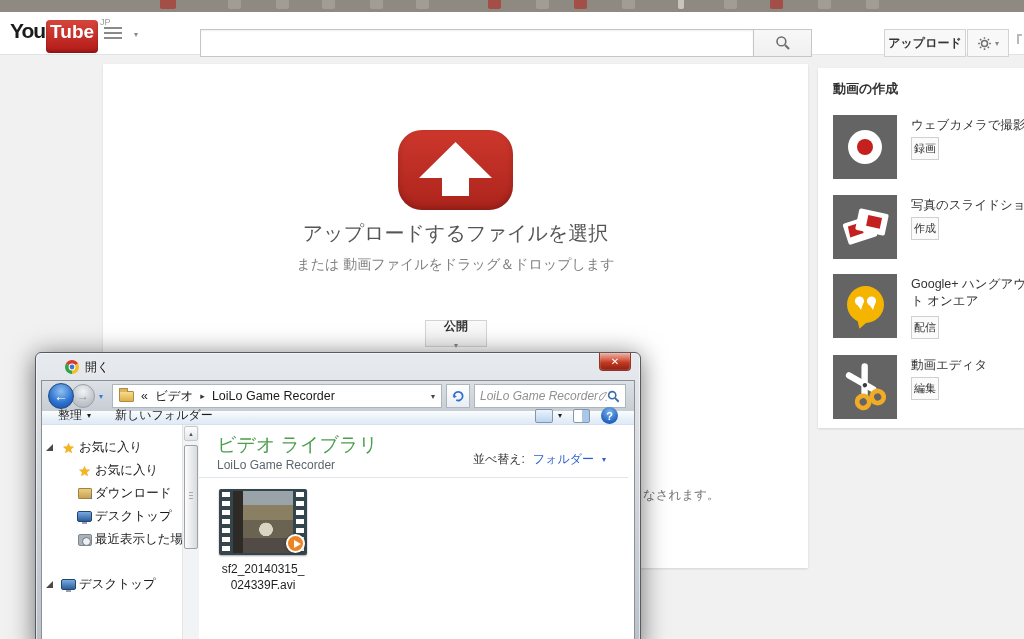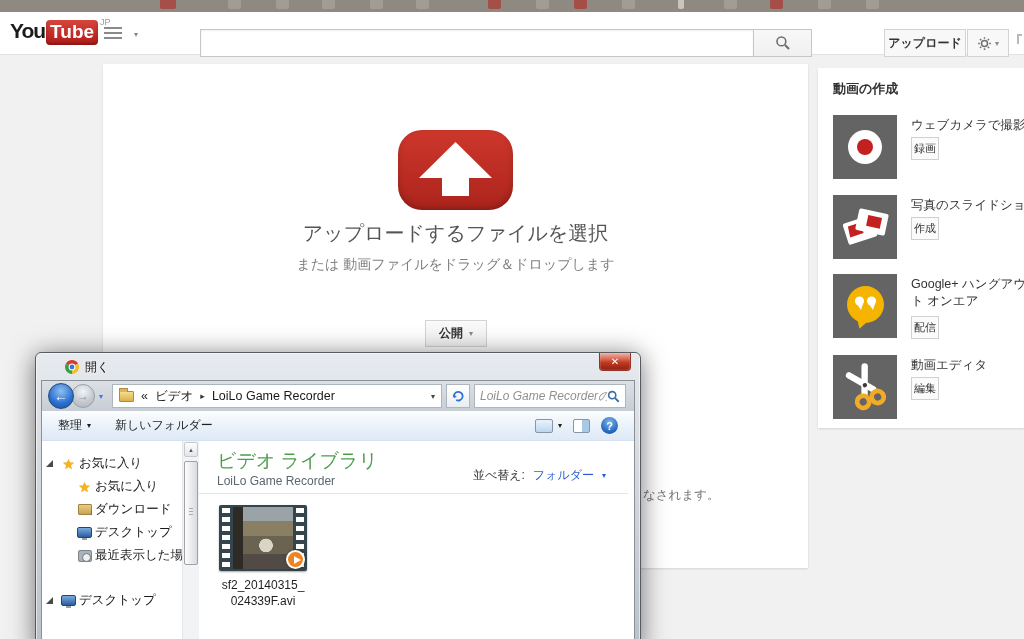--- a/index.html
+++ b/index.html
@@ -10,41 +10,41 @@
   
   #topstrip { position:absolute; left:0; top:0; width:1024px; height:12px; background:#8e8a81; }
   .strip-mark { position:absolute; top:0; height:9px; width:13px; background:#a19d94; border-radius:0 0 2px 2px; }
   .strip-mark.red { background:#a34e46; }
   .strip-mark.lite { background:#c9c5bd; }
 
   
   #yt-header { position:absolute; left:0; top:12px; width:1024px; height:43px; background:#fff; border-bottom:1px solid #e2e2e2; }
   #logo { position:absolute; left:10px; top:7px; cursor:pointer; }
   .logo-you { font-size:21px; font-weight:bold; color:#1b1b1b; letter-spacing:-1px; }
-  .logo-tube { display:inline-block; font-size:19px; font-weight:bold; color:#fff; background:linear-gradient(#d6453c,#b21a17); border-radius:4px; padding:1px 4px 2px; margin-left:1px; box-shadow:inset 0 -2px 3px rgba(0,0,0,.25); }
+  .logo-tube { display:inline-block; font-size:19px; font-weight:bold; color:#fff; background:linear-gradient(#d6453c,#b21a17); border-radius:4px; padding:1px 4px 10px; margin-left:1px; box-shadow:inset 0 -2px 3px rgba(0,0,0,.25); }
   .logo-region { font-size:9px; color:#999; vertical-align:top; position:relative; top:-2px; left:2px; }
   #guide-btn { position:absolute; left:104px; top:15px; width:34px; height:16px; cursor:pointer; }
   .hamburger { display:inline-block; width:18px; }
   .hamburger i { display:block; height:2px; background:#8a8a8a; margin-bottom:3px; }
   .caret { font-size:8px; color:#888; font-style:normal; }
   #guide-btn .caret { position:absolute; right:0; top:3px; }
   #yt-search { position:absolute; left:200px; top:17px; width:612px; height:28px; display:flex; }
   #yt-search input { flex:1; height:28px; border:1px solid #c6c6c6; border-right:none; padding:0 8px; font-size:14px; box-shadow:inset 0 1px 2px #eee; outline:none; background:#fff; }
   #yt-search-btn { width:59px; height:28px; border:1px solid #c6c6c6; background:linear-gradient(#f8f8f8,#f0f0f0); display:flex; align-items:center; justify-content:center; cursor:pointer; }
   #yt-upload-btn { position:absolute; left:884px; top:17px; width:82px; height:28px; border:1px solid #d3d3d3; background:#f8f8f8; font-size:12px; font-weight:bold; color:#333; cursor:pointer; }
   #yt-gear-btn { position:absolute; left:967px; top:17px; width:42px; height:28px; border:1px solid #d3d3d3; background:#f8f8f8; display:flex; align-items:center; justify-content:center; gap:3px; cursor:pointer; }
   #edge-fragment { position:absolute; left:1017px; top:22px; width:5px; height:10px; border-left:2px solid #b9b9b9; border-top:2px solid #b9b9b9; }
 
   
   #main-card { position:absolute; left:103px; top:64px; width:705px; height:504px; background:#fff; box-shadow:0 1px 2px rgba(0,0,0,.12); }
   #upload-icon { position:absolute; left:295px; top:66px; width:115px; height:80px; background:linear-gradient(#cd372c,#ac241c); border-radius:24px; cursor:pointer; box-shadow:inset 0 -3px 6px rgba(0,0,0,.2); }
   #upload-icon svg { position:absolute; left:0; top:0; }
   #upload-title { position:absolute; left:0; top:156px; width:100%; text-align:center; font-size:20px; color:#555; }
   #upload-subtitle { position:absolute; left:0; top:192px; width:100%; text-align:center; font-size:14px; color:#808080; }
-  #privacy-btn { position:absolute; left:322px; top:256px; width:62px; height:27px; border:1px solid #d3d3d3; background:linear-gradient(#fafafa,#f1f1f1); font-size:12px; font-weight:bold; color:#333; cursor:pointer; display:flex; align-items:center; justify-content:center; gap:6px; }
+  #privacy-btn { position:absolute; left:322px; top:256px; width:62px; height:27px; border:1px solid #d3d3d3; background:linear-gradient(#fafafa,#f1f1f1); font-size:12px; font-weight:bold; color:#333; cursor:pointer; display:flex; align-items:center; justify-content:center; gap:6px;flex-direction:column; }
   #terms-fragment { position:absolute; left:643px; top:487px; font-size:12.5px; color:#737373; z-index:2; }
 
   
   #sidebar-card { position:absolute; left:818px; top:68px; width:206px; height:360px; background:#fff; box-shadow:0 1px 2px rgba(0,0,0,.12); overflow:hidden; }
   #sidebar-title { position:absolute; left:15px; top:12px; font-size:13px; font-weight:bold; color:#333; }
   .side-item { position:absolute; left:15px; width:190px; height:72px; }
   .side-icon { position:absolute; left:0; top:0; width:64px; height:64px; background:#646464; overflow:hidden; }
   .side-label { position:absolute; left:78px; top:2px; width:118px; font-size:12.5px; color:#333; line-height:17px; }
   .side-btn { position:absolute; left:78px; border:1px solid #d0d0d0; background:#fbfbfb; font-size:11px; color:#333; padding:3px 2px; cursor:pointer; }
   
@@ -84,21 +84,21 @@
   #breadcrumb .spacer { flex:1; }
   #breadcrumb .caret { color:#444; }
   .crumb-sep { font-size:9px; color:#333; }
   .folder-ic { position:relative; width:15px; height:11px; background:linear-gradient(#f6dc8a,#ddaf4e); border:1px solid #b08a3e; border-radius:1px; }
   .folder-ic::before { content:""; position:absolute; left:-1px; top:-4px; width:7px; height:3px; background:#ddb459; border:1px solid #b08a3e; border-bottom:none; border-radius:1px 1px 0 0; }
   #nav-refresh { position:absolute; left:404px; top:3px; width:24px; height:24px; background:linear-gradient(#fff,#e9eef3); border:1px solid #aeb6bd; display:flex; align-items:center; justify-content:center; cursor:pointer; }
   #dlg-search { position:absolute; left:432px; right:8px; top:3px; height:24px; background:#fff; border:1px solid #aeb6bd; display:flex; align-items:center; padding:0 5px; }
   #dlg-search input { flex:1; border:none; outline:none; font-size:12px; font-style:italic; color:#555; min-width:0; background:transparent; }
   #dlg-search input::placeholder { color:#909090; font-style:italic; }
   
-  #dlg-toolbar { position:relative; height:30px; flex:none; background:linear-gradient(#fcfdfe,#e7f0f9 60%,#dfeaf6); border-bottom:1px solid #d5e1ee; display:flex; align-items:center; padding:0 16px; gap:24px; font-size:12px; color:#1e1e1e; }
+  #dlg-toolbar { position:relative; height:14px; flex:none; background:linear-gradient(#fcfdfe,#e7f0f9 60%,#dfeaf6); border-bottom:1px solid #d5e1ee; display:flex; align-items:flex-end; padding:0 16px; gap:24px; font-size:12px; color:#1e1e1e; }
   .tb-item { display:flex; align-items:center; gap:5px; cursor:pointer; }
   #tb-right { margin-left:auto; display:flex; align-items:center; gap:11px; }
   .views-ic { width:18px; height:14px; border:1px solid #8796a6; border-radius:2px; background:linear-gradient(#eaf3fc,#bcd6ef); }
   .pane-ic { width:17px; height:14px; border:1px solid #8796a6; border-radius:2px; background:linear-gradient(90deg,#fff 55%,#a8c8e8 55%); }
   .help-ic { width:17px; height:17px; border-radius:50%; background:radial-gradient(circle at 50% 30%,#7db4ea,#2064c0 70%,#17498f); color:#fff; font-size:11px; font-weight:bold; display:flex; align-items:center; justify-content:center; }
   
   #dlg-content { position:relative; flex:1; background:#fff; overflow:hidden; }
   
   #tree { position:absolute; left:0; top:0; bottom:0; width:140px; overflow:hidden; padding-top:11px; }
   .trow { display:flex; align-items:center; height:23px; font-size:12.5px; color:#1a1a1a; white-space:nowrap; cursor:pointer; }

